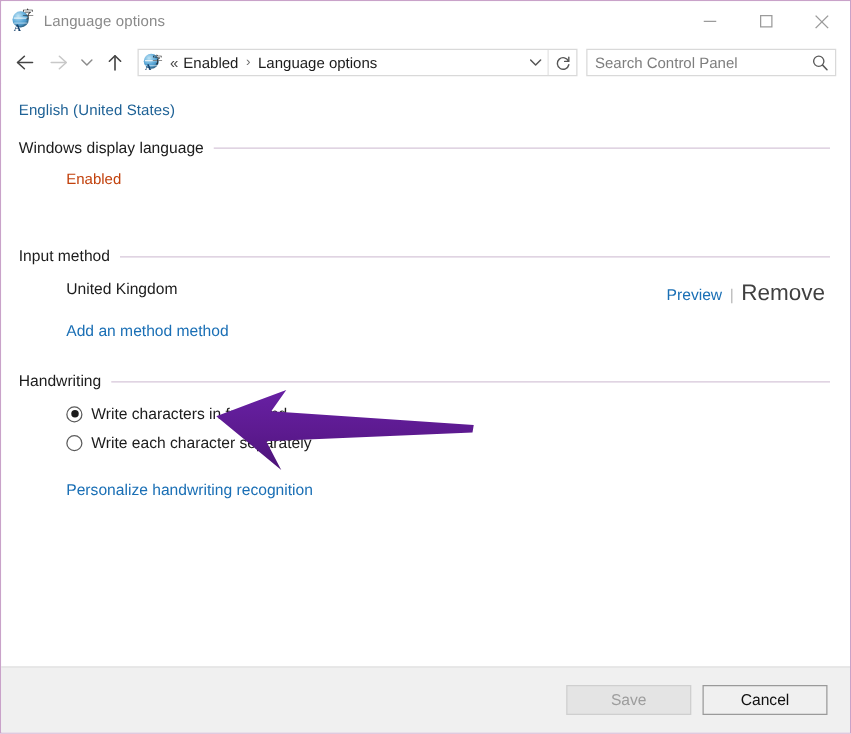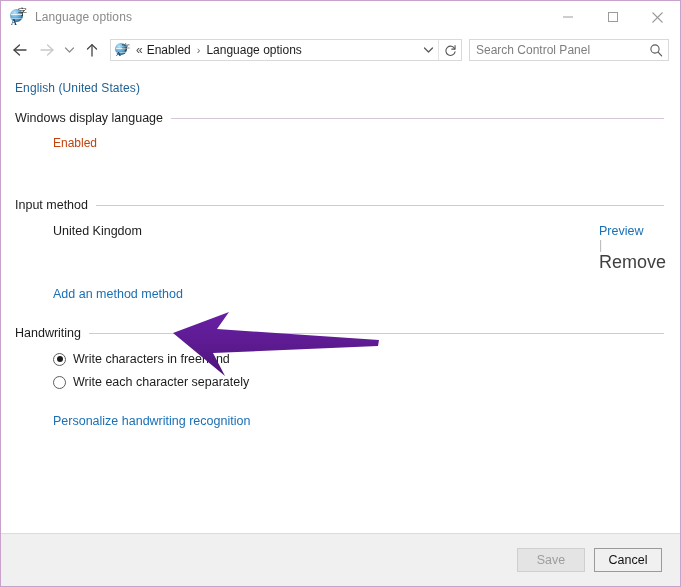--- a/index.html
+++ b/index.html
@@ -249,21 +249,20 @@
   .im-name {
     font-size: 12.5px;
     color: #1c1c1c;
   }
   .im-actions {
     margin-left: auto;
     display: flex;
     align-items: baseline;
     font-size: 12.5px;
     padding-right: 4px;
-    flex-direction: column;
   }
   .link {
     color: #1a6fb5;
     text-decoration: none;
     font-size: 12.5px;
   }
   .pipe {
     color: #b9b9b9;
     margin: 0 6px;
   }
@@ -321,21 +320,21 @@
     height: 53px;
     background: #f0f0f0;
     border-top: 1px solid #dcdcdc;
     display: flex;
     align-items: center;
     justify-content: flex-end;
     padding-right: 18px;
     box-sizing: border-box;
   }
   .btn {
-    width: 68px;
+    width: 100px;
     height: 24px;
     font-family: "Liberation Sans", sans-serif;
     font-size: 12.5px;
     box-sizing: border-box;
     display: flex;
     align-items: center;
     justify-content: center;
     margin-left: 9px;
   }
   .btn.primary {

